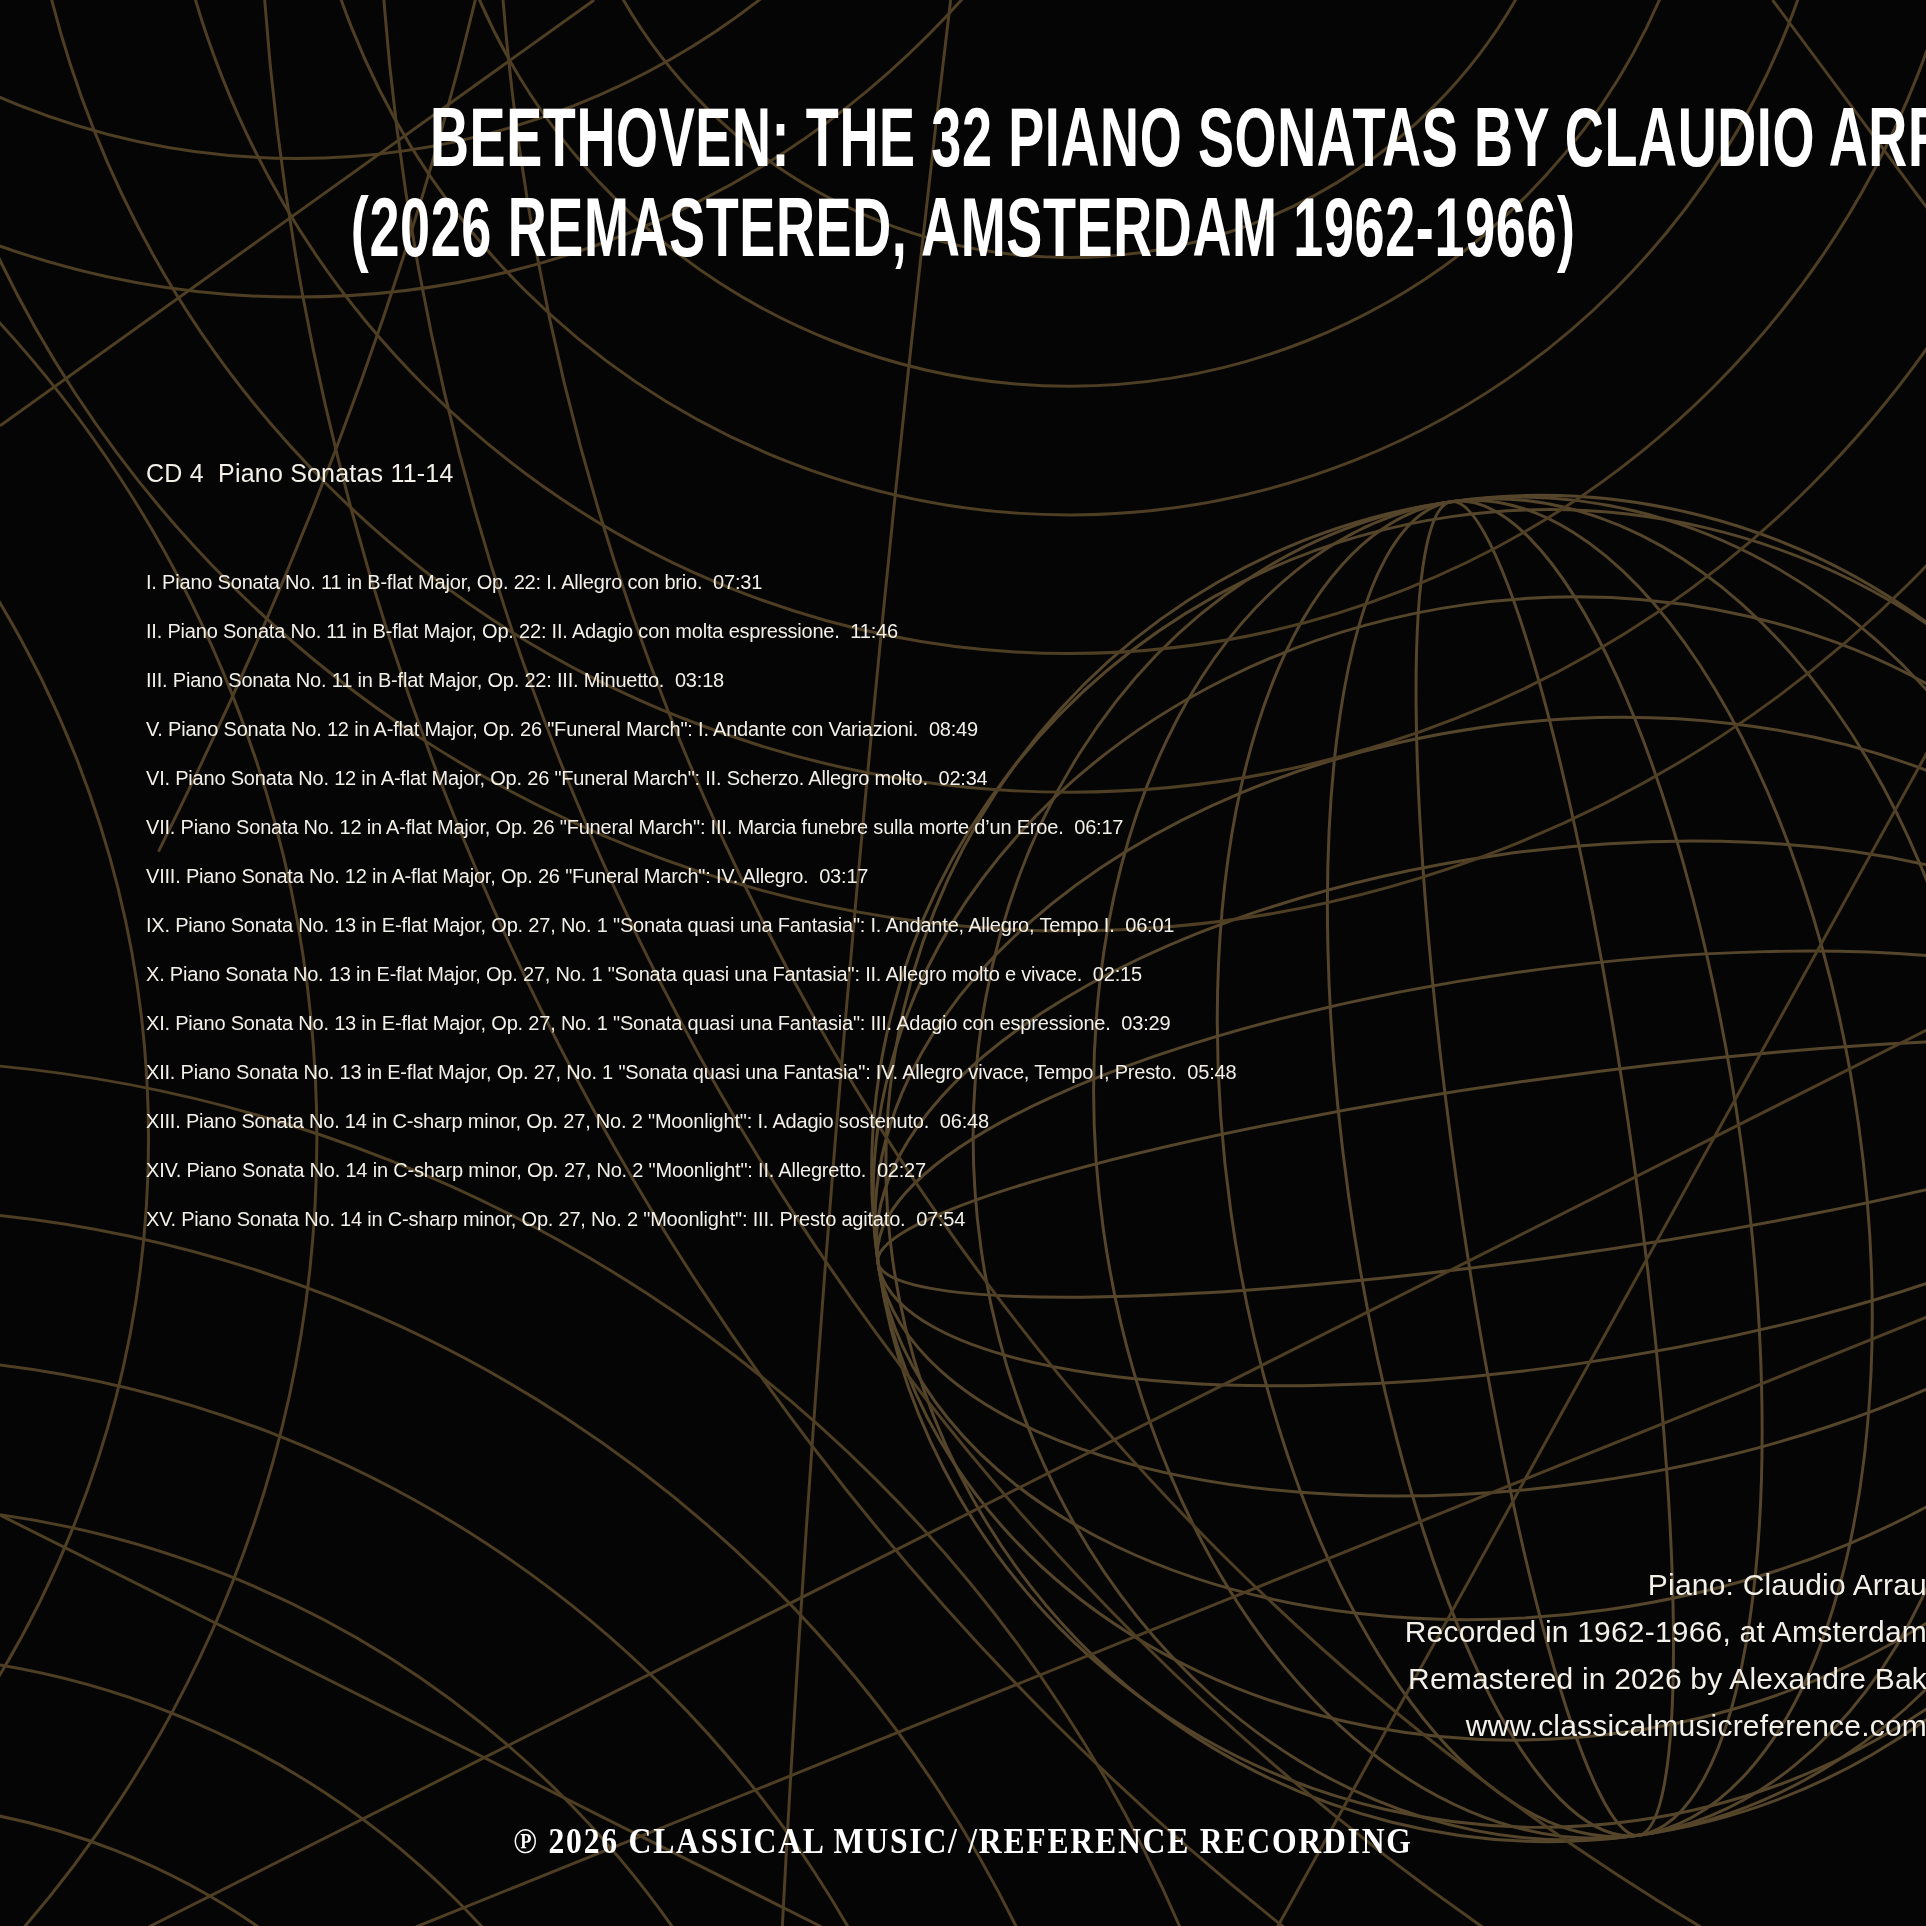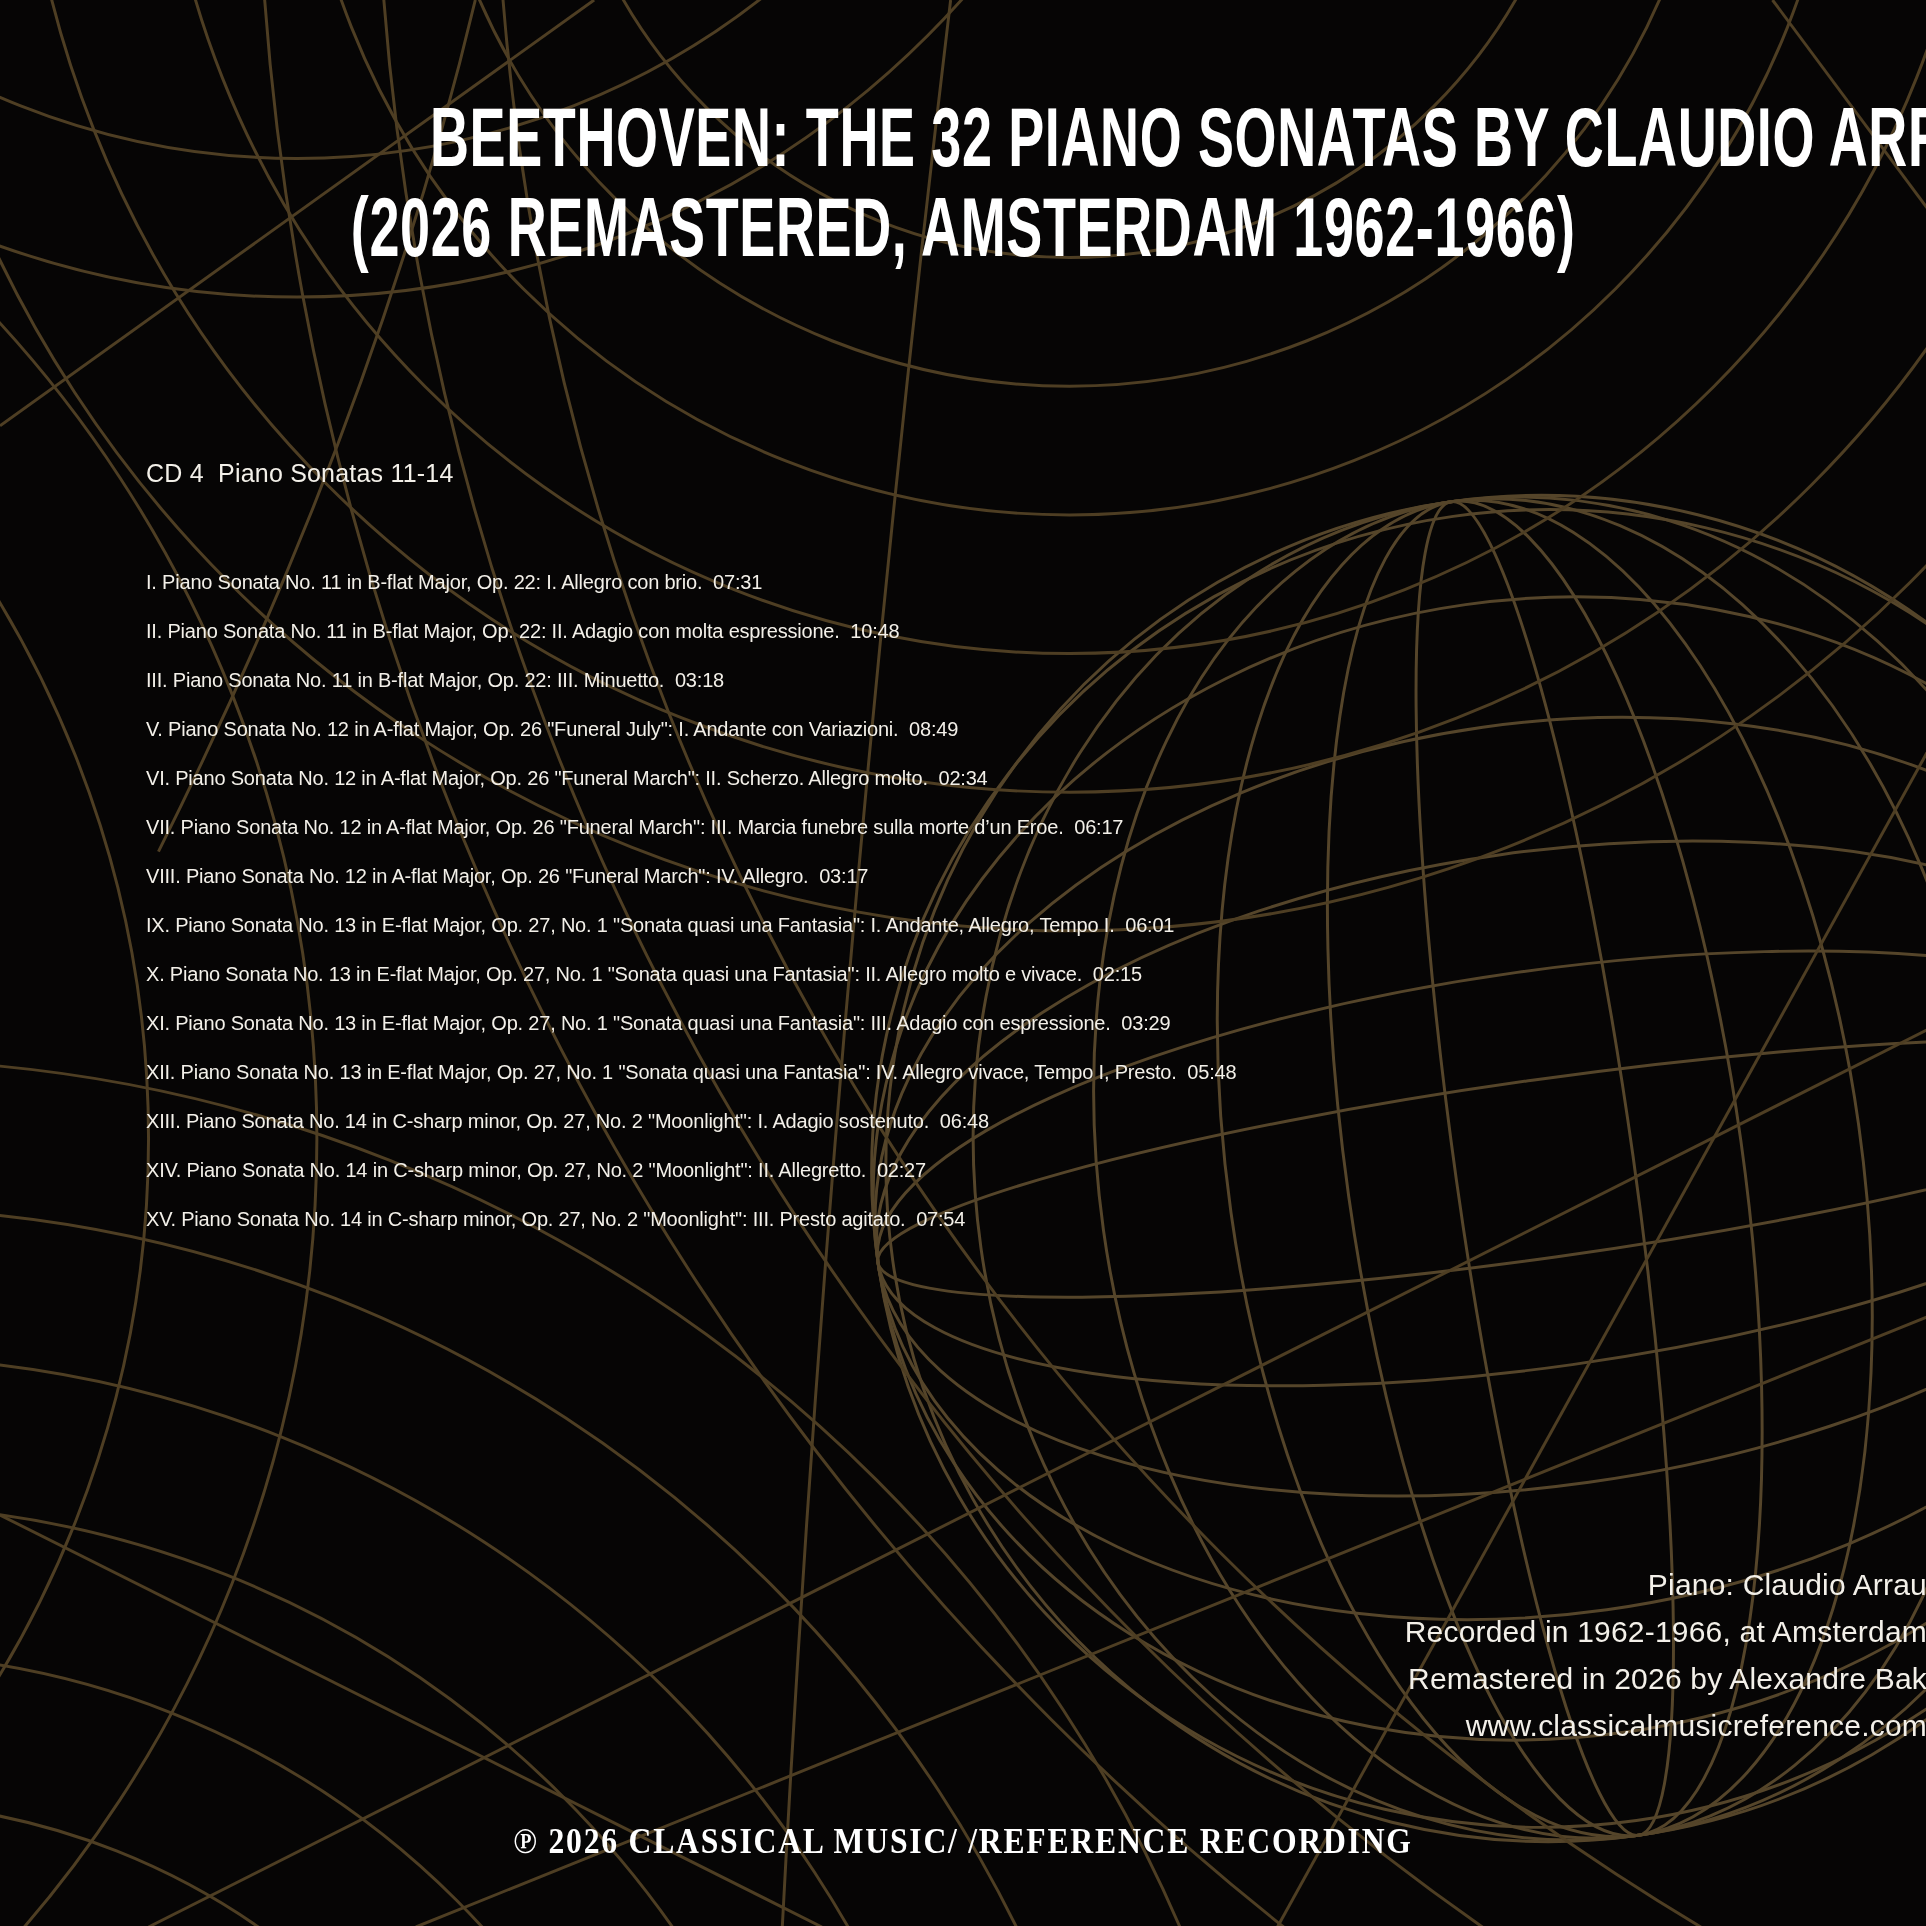--- a/index.html
+++ b/index.html
@@ -114,23 +114,23 @@
 
     <div class="title">
       <span class="tline">BEETHOVEN: THE 32 PIANO SONATAS BY CLAUDIO ARRAU</span><br>
       <span class="tline">(2026 REMASTERED, AMSTERDAM 1962-1966)</span>
     </div>
 
     <div class="disc-label">CD 4  Piano Sonatas 11-14</div>
 
     <div class="tracks">
       <div class="track-row">I. Piano Sonata No. 11 in B-flat Major, Op. 22: I. Allegro con brio.  07:31</div>
-      <div class="track-row">II. Piano Sonata No. 11 in B-flat Major, Op. 22: II. Adagio con molta espressione.  10:48</div>
+      <div class="track-row">II. Piano Sonata No. 11 in B-flat Major, Op. 22: II. Adagio con molta espressione.  11:46</div>
       <div class="track-row">III. Piano Sonata No. 11 in B-flat Major, Op. 22: III. Minuetto.  03:18</div>
-      <div class="track-row">V. Piano Sonata No. 12 in A-flat Major, Op. 26 "Funeral July": I. Andante con Variazioni.  08:49</div>
+      <div class="track-row">V. Piano Sonata No. 12 in A-flat Major, Op. 26 "Funeral March": I. Andante con Variazioni.  08:49</div>
       <div class="track-row">VI. Piano Sonata No. 12 in A-flat Major, Op. 26 "Funeral March": II. Scherzo. Allegro molto.  02:34</div>
       <div class="track-row">VII. Piano Sonata No. 12 in A-flat Major, Op. 26 "Funeral March": III. Marcia funebre sulla morte d’un Eroe.  06:17</div>
       <div class="track-row">VIII. Piano Sonata No. 12 in A-flat Major, Op. 26 "Funeral March": IV. Allegro.  03:17</div>
       <div class="track-row">IX. Piano Sonata No. 13 in E-flat Major, Op. 27, No. 1 "Sonata quasi una Fantasia": I. Andante, Allegro, Tempo I.  06:01</div>
       <div class="track-row">X. Piano Sonata No. 13 in E-flat Major, Op. 27, No. 1 "Sonata quasi una Fantasia": II. Allegro molto e vivace.  02:15</div>
       <div class="track-row">XI. Piano Sonata No. 13 in E-flat Major, Op. 27, No. 1 "Sonata quasi una Fantasia": III. Adagio con espressione.  03:29</div>
       <div class="track-row">XII. Piano Sonata No. 13 in E-flat Major, Op. 27, No. 1 "Sonata quasi una Fantasia": IV. Allegro vivace, Tempo I, Presto.  05:48</div>
       <div class="track-row">XIII. Piano Sonata No. 14 in C-sharp minor, Op. 27, No. 2 "Moonlight": I. Adagio sostenuto.  06:48</div>
       <div class="track-row">XIV. Piano Sonata No. 14 in C-sharp minor, Op. 27, No. 2 "Moonlight": II. Allegretto.  02:27</div>
       <div class="track-row">XV. Piano Sonata No. 14 in C-sharp minor, Op. 27, No. 2 "Moonlight": III. Presto agitato.  07:54</div>

